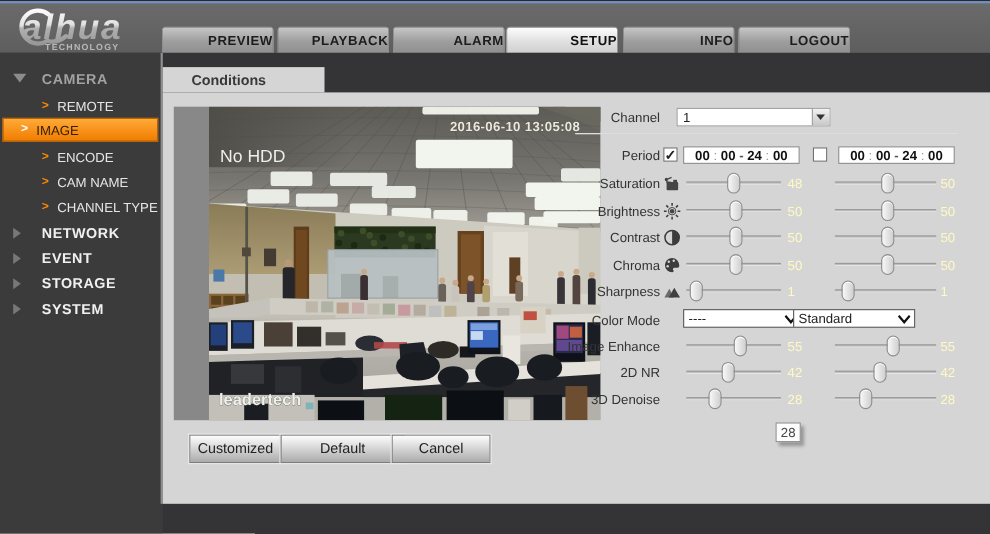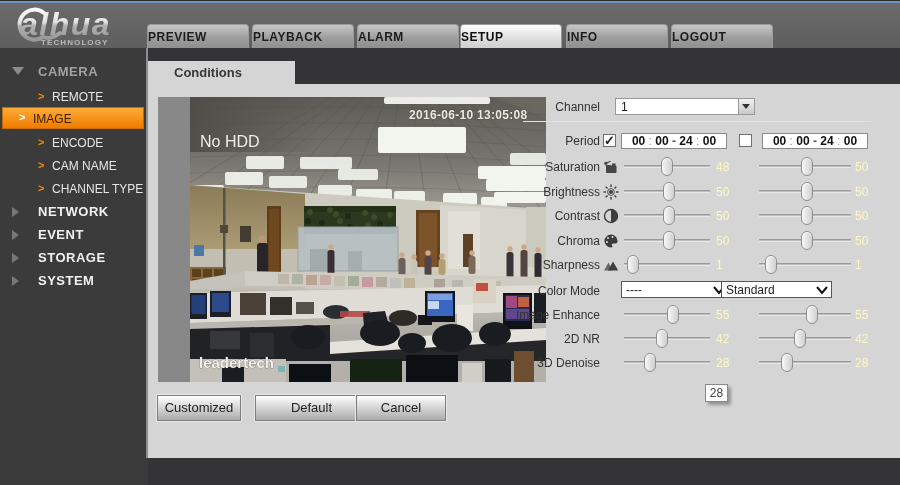--- a/index.html
+++ b/index.html
@@ -9,21 +9,21 @@
 
   
   #header { left:0; top:0; width:900px; height:48px;
     background:linear-gradient(#6b6b6b,#5e5e5e);
     border-top:1px solid #2a2a2a; }
   #header:before { content:""; position:absolute; left:0; top:0; width:900px; height:2px; background:#7291c5; }
 
   
   .ntab { top:24px; height:24px; width:102px; border:1px solid #9a9a9a; border-bottom:none;
     border-radius:4px 4px 0 0; background:linear-gradient(#c6c6c6,#9e9e9e 55%,#8f8f8f);
-    color:#1d1d1d; font-size:12px; font-weight:bold; text-align:left; line-height:24px; letter-spacing:0.5px;}
+    color:#1d1d1d; font-size:12px; font-weight:bold; text-align:right; line-height:24px; letter-spacing:0.5px;}
   .ntab.active { background:linear-gradient(#fdfdfd,#e0e0e0 55%,#cfcfcf); color:#111; }
 
   
   #sidebar { left:0; top:48px; width:148px; height:437px; background:#3b3b3b; }
   .mgroup { position:absolute; left:38px; color:#f0f0f0; font-size:13px; font-weight:bold; letter-spacing:0.5px;}
   .mgroup .tri { position:absolute; left:-26px; top:3px; width:0; height:0; }
   .tri.down { border-left:6px solid transparent; border-right:6px solid transparent; border-top:8px solid #8c8c8c; }
   .tri.right { border-top:5px solid transparent; border-bottom:5px solid transparent; border-left:7px solid #787878; }
   .mitem { position:absolute; left:52px; color:#e6e6e6; font-size:12px; }
   .mitem .arr { position:absolute; left:-14px; top:0px; color:#ff8a00; font-weight:bold; font-size:11px;}
@@ -415,16 +415,16 @@
       <path d="M1 2 L6 8 L11 2" fill="none" stroke="#111" stroke-width="2"></path>
     </svg>
   </div>
   <div class="abs" style="left:721px;top:281px;width:111px;height:17px;background:#fff;border:1px solid #555;">
     <span style="position:absolute;left:4px;top:1px;font-size:12px;color:#222;">Standard</span>
     <svg style="position:absolute;right:3px;top:3px;" width="12" height="10" viewBox="0 0 12 10">
       <path d="M1 2 L6 8 L11 2" fill="none" stroke="#111" stroke-width="2"></path>
     </svg>
   </div>
 
-  <div class="btn" style="left:157px;top:395px;width:84px;">Customized</div>
+  <div class="btn" style="left:172px;top:395px;width:84px;">Customized</div>
   <div class="btn" style="left:255px;top:395px;width:113px;">Default</div>
   <div class="btn" style="left:356px;top:395px;width:90px;">Cancel</div>
   <div id="tooltip">28</div>
 
 </body></html>

